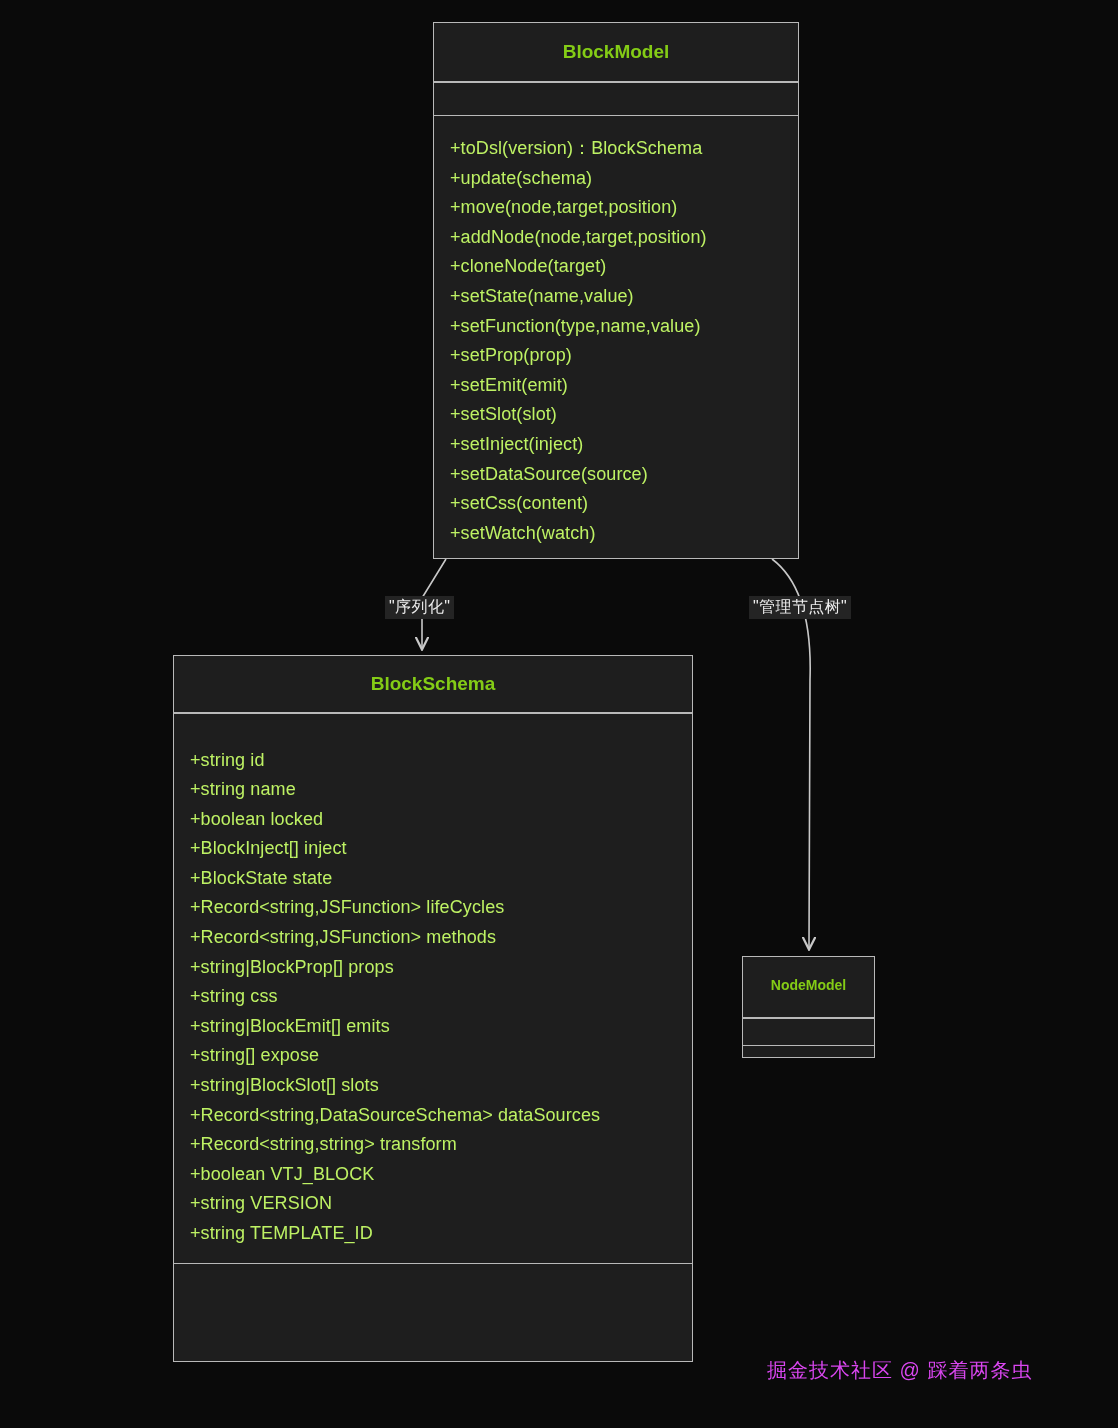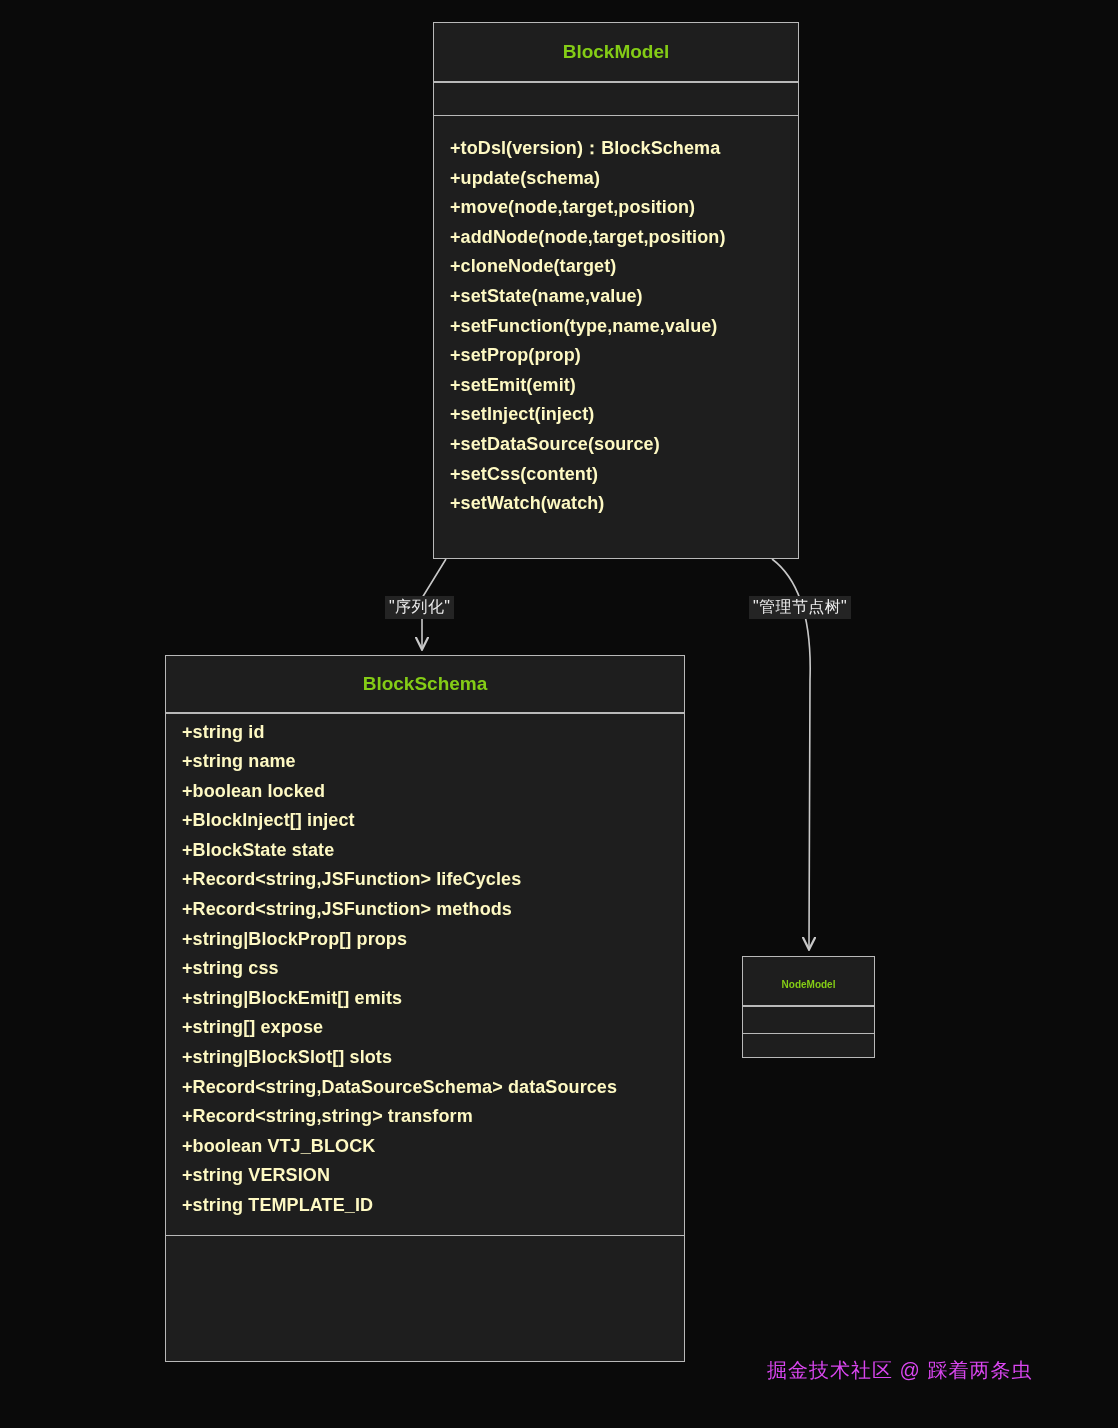--- a/index.html
+++ b/index.html
@@ -38,23 +38,22 @@
     height: 1.5px;
     background: #b9b9b9;
     width: 100%;
   }
   .uml-compartment {
     box-sizing: border-box;
     padding: 12px 16px 14px 16px;
   }
   .uml-member {
     white-space: pre;
-    color: #fef9c3;
+    color: #bef264;
     letter-spacing: 0.1px;
-    font-weight: bold;
   }
 
   
   #block-model {
     left: 433px;
     top: 22px;
     width: 366px;
     height: 537px;
   }
   #block-model .uml-title {
@@ -68,52 +67,52 @@
   #block-model .uml-compartment {
     padding-top: 18px;
   }
   #block-model .uml-member {
     font-size: 18px;
     line-height: 29.6px;
   }
 
   
   #block-schema {
-    left: 165px;
+    left: 173px;
     top: 655px;
     width: 520px;
     height: 707px;
   }
   #block-schema .uml-title {
     font-size: 19px;
     line-height: 56px;
     height: 56px;
   }
   #block-schema .uml-compartment {
-    padding-top: 4px;
+    padding-top: 32px;
   }
   #block-schema .uml-member {
     font-size: 18px;
     line-height: 29.6px;
   }
   #block-schema .empty-compartment {
     height: 40px;
   }
 
   
   #node-model {
     left: 742px;
     top: 956px;
     width: 133px;
     height: 102px;
   }
   #node-model .uml-title {
-    font-size: 10px;
+    font-size: 14px;
     line-height: 56px;
-    height: 48px;
+    height: 60px;
   }
   #node-model .empty-compartment {
     height: 21px;
   }
 
   
   .edge-label {
     position: absolute;
     font-size: 16px;
     color: #ededed;
@@ -176,20 +175,21 @@
     <div class="uml-compartment">
       <div class="uml-member">+toDsl(version)：BlockSchema</div>
       <div class="uml-member">+update(schema)</div>
       <div class="uml-member">+move(node,target,position)</div>
       <div class="uml-member">+addNode(node,target,position)</div>
       <div class="uml-member">+cloneNode(target)</div>
       <div class="uml-member">+setState(name,value)</div>
       <div class="uml-member">+setFunction(type,name,value)</div>
       <div class="uml-member">+setProp(prop)</div>
       <div class="uml-member">+setEmit(emit)</div>
+      <div class="uml-member">+setSlot(slot)</div>
       <div class="uml-member">+setInject(inject)</div>
       <div class="uml-member">+setDataSource(source)</div>
       <div class="uml-member">+setCss(content)</div>
       <div class="uml-member">+setWatch(watch)</div>
     </div>
   </div>
 
   <div class="uml-class" id="block-schema">
     <div class="uml-title">BlockSchema</div>
     <div class="uml-divider"></div>

